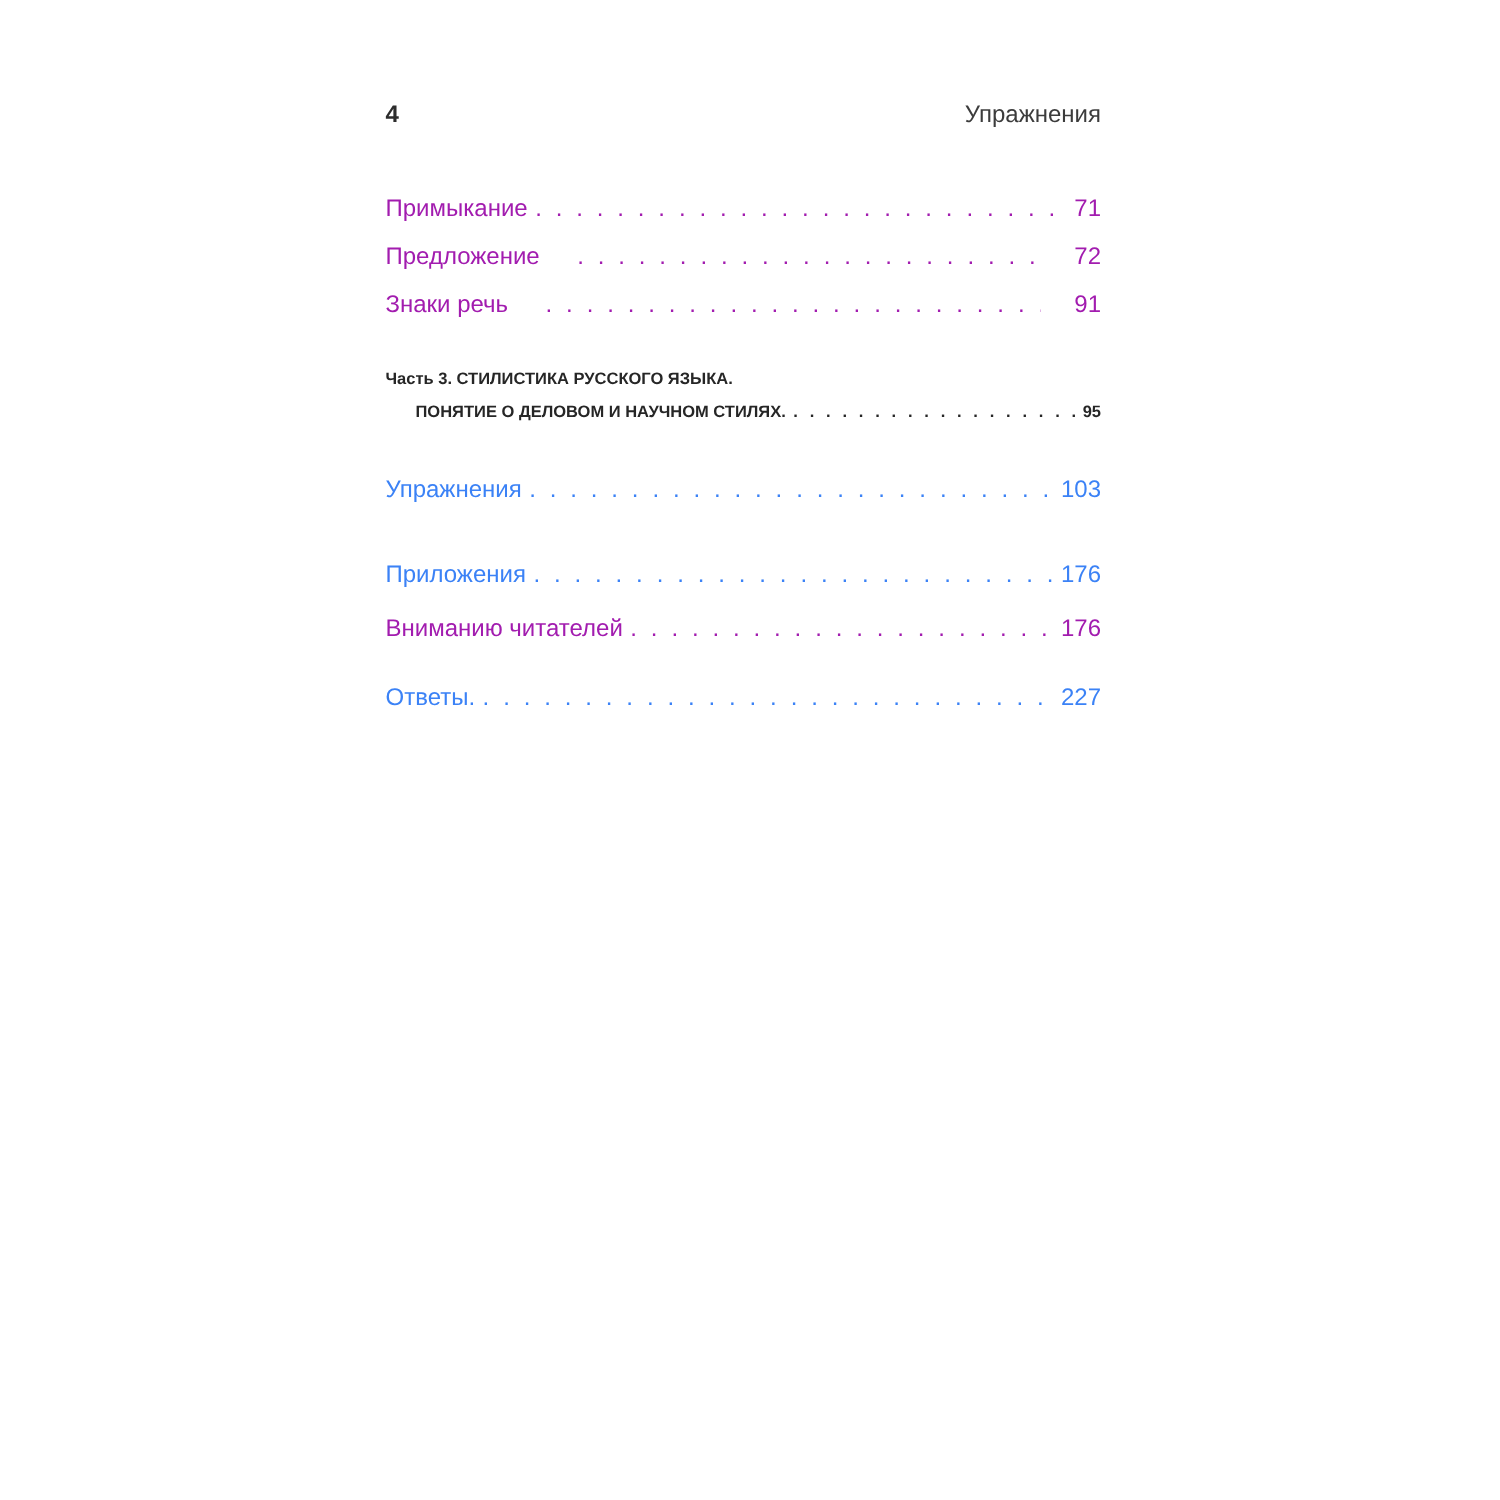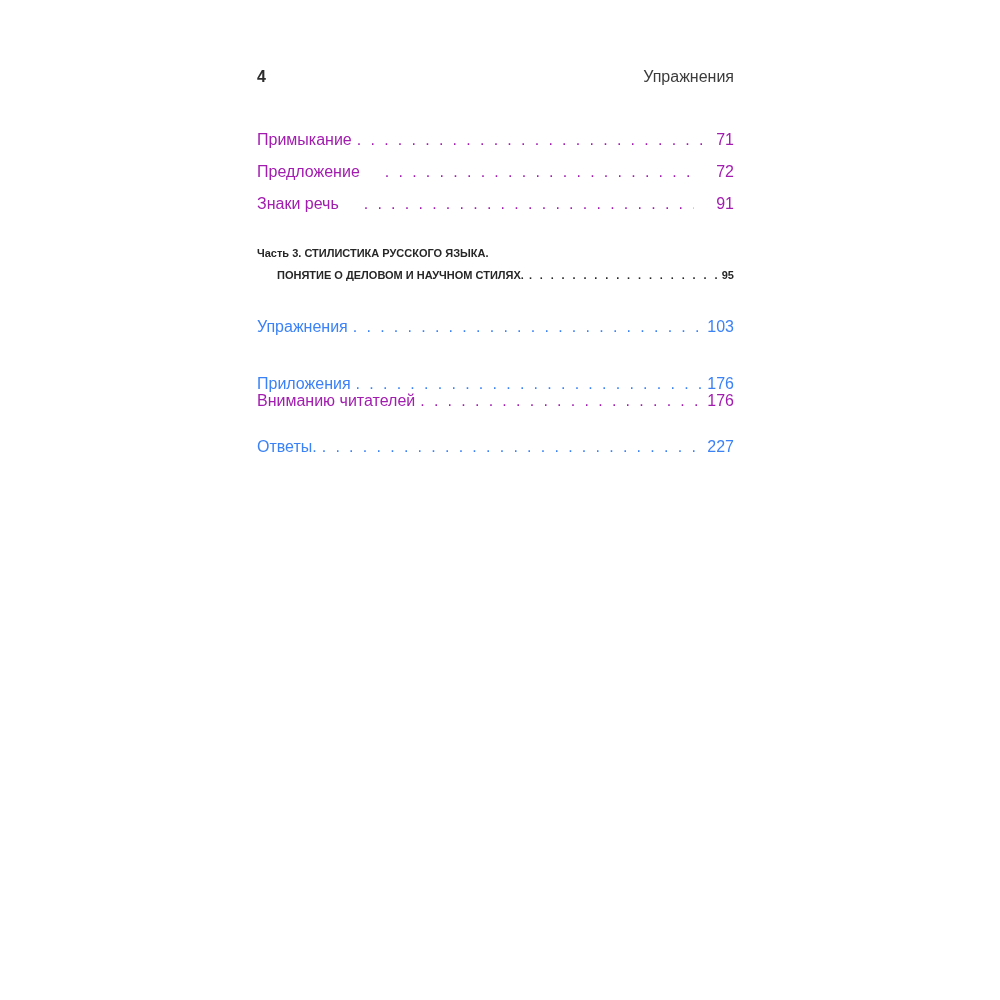--- a/index.html
+++ b/index.html
@@ -73,21 +73,21 @@
   }
   .heading .hrow {
     display: flex;
     align-items: flex-start;
     line-height: 22px;
     white-space: nowrap;
     margin-left: 20px;
   }
   .mt-exercises { margin-top: 32px; }
   .mt-appendix  { margin-top: 40px; }
-  .mt-readers   { }
+  .mt-readers   { margin-top: 19px; }
   .mt-answers   { margin-top: 29px; }
 </style>
 </head>
 <body>
 
 <div class="page">
   <div class="content">
 
     <div class="header-row">
       <span class="pagenum">4</span>

